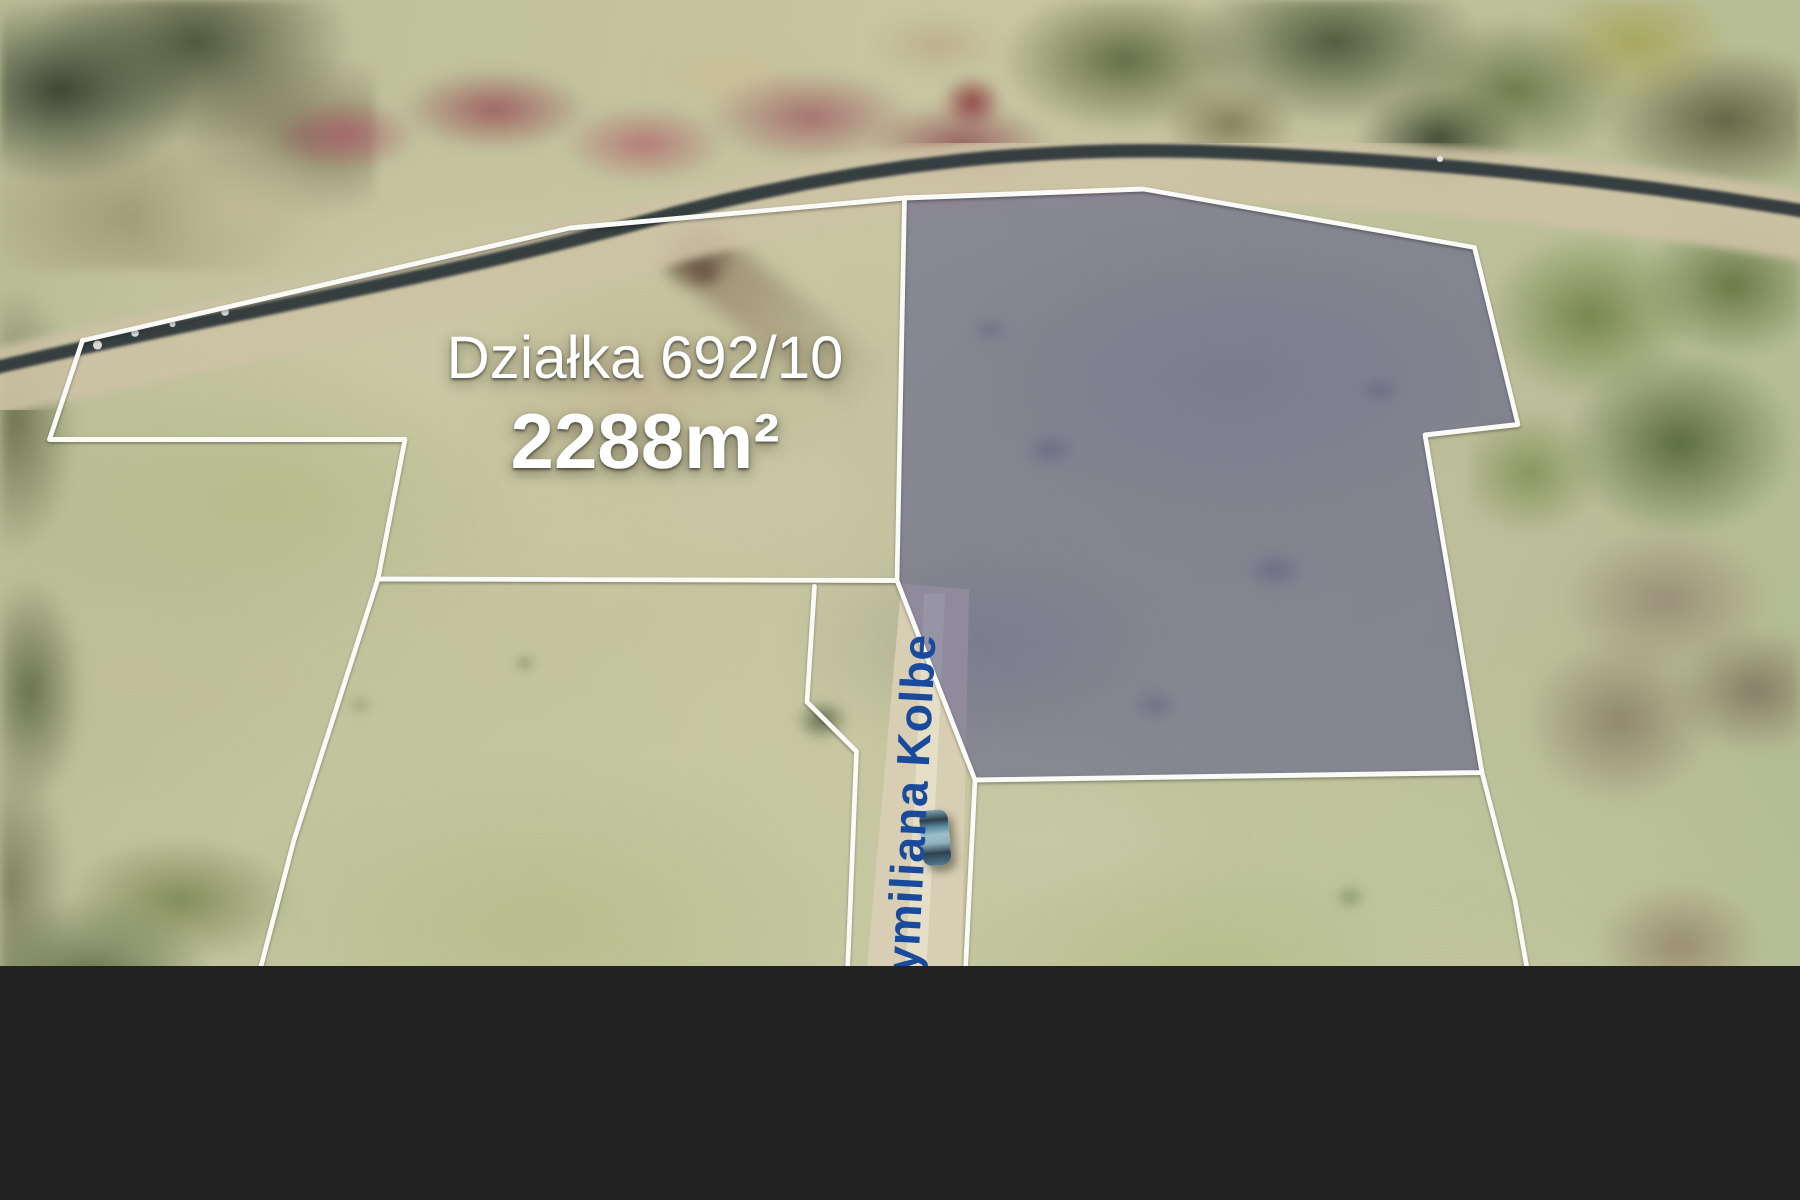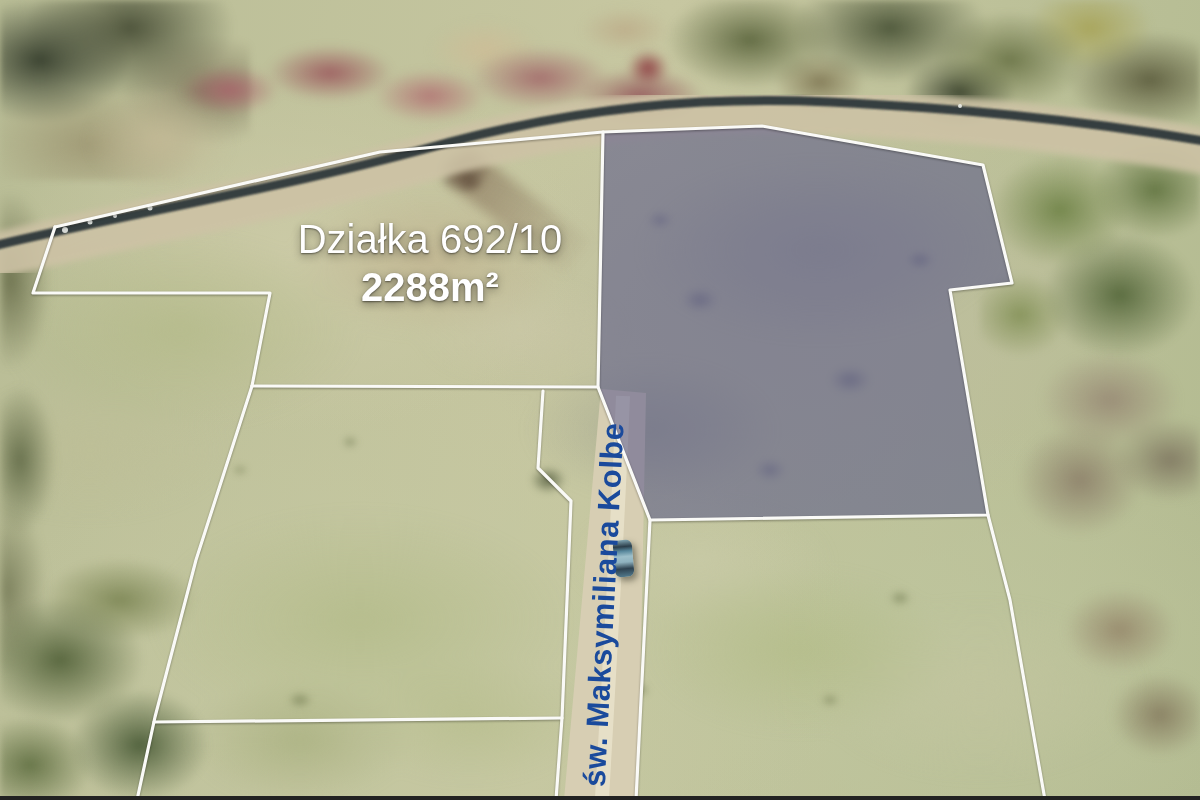--- a/index.html
+++ b/index.html
@@ -1,17 +1,17 @@
 <!DOCTYPE html>
 <html><head>
 <meta charset="utf-8">
 <style>
   html,body{margin:0;padding:0;background:#222;}
   #stage{
-    position:relative;width:1200px;height:796px;overflow:hidden;
+    position:relative;width:1200px;height:644px;overflow:hidden;
     font-family:"Liberation Sans",sans-serif;
     background:
       radial-gradient(420px 260px at 300px 250px, #cbcaa6 0%, rgba(0,0,0,0) 70%),
       radial-gradient(520px 300px at 820px 310px, #bdbd9d 0%, rgba(0,0,0,0) 70%),
       radial-gradient(620px 360px at 400px 650px, #c4c8a1 0%, rgba(0,0,0,0) 75%),
       radial-gradient(520px 320px at 920px 660px, #bec59d 0%, rgba(0,0,0,0) 75%),
       linear-gradient(100deg, #b9bd96, #c7c7a1 50%, #b3bb91);
   }
   .abs{position:absolute;}
   .patches{
@@ -112,21 +112,21 @@
     background:linear-gradient(180deg,#7fa3b0 0%,#2c3e4a 18%,#56869b 30%,#9dbfca 45%,#8fb2bf 60%,#2e4250 78%,#51798c 100%);
     box-shadow:3px 4px 6px rgba(60,60,45,.55);
   }
   svg.layer{position:absolute;left:0;top:0;}
   .plot-label{position:absolute;text-align:center;color:#fff;
     text-shadow:0 1px 2px rgba(0,0,0,.5), 0 3px 9px rgba(0,0,0,.38);}
   .plot-label .nm{font-weight:400;}
   .plot-label .ar{font-weight:700;margin-top:3px;}
   #label1{left:230px;top:217px;width:400px;}
   #label1 .nm{font-size:40px;}
-  #label1 .ar{font-size:40px;}
+  #label1 .ar{font-size:52px;}
   #label2{left:578px;top:249px;width:400px;}
   #label2 .nm{font-size:37px;}
   #label2 .ar{font-size:39px;}
   #street-label{
     left:603px;top:628px;width:0;height:0;
   }
   #street-label span{
     position:absolute;white-space:nowrap;
     font-size:31px;font-weight:700;color:#1a4a9c;letter-spacing:.5px;
     transform:translate(-50%,-50%) rotate(-87deg);

